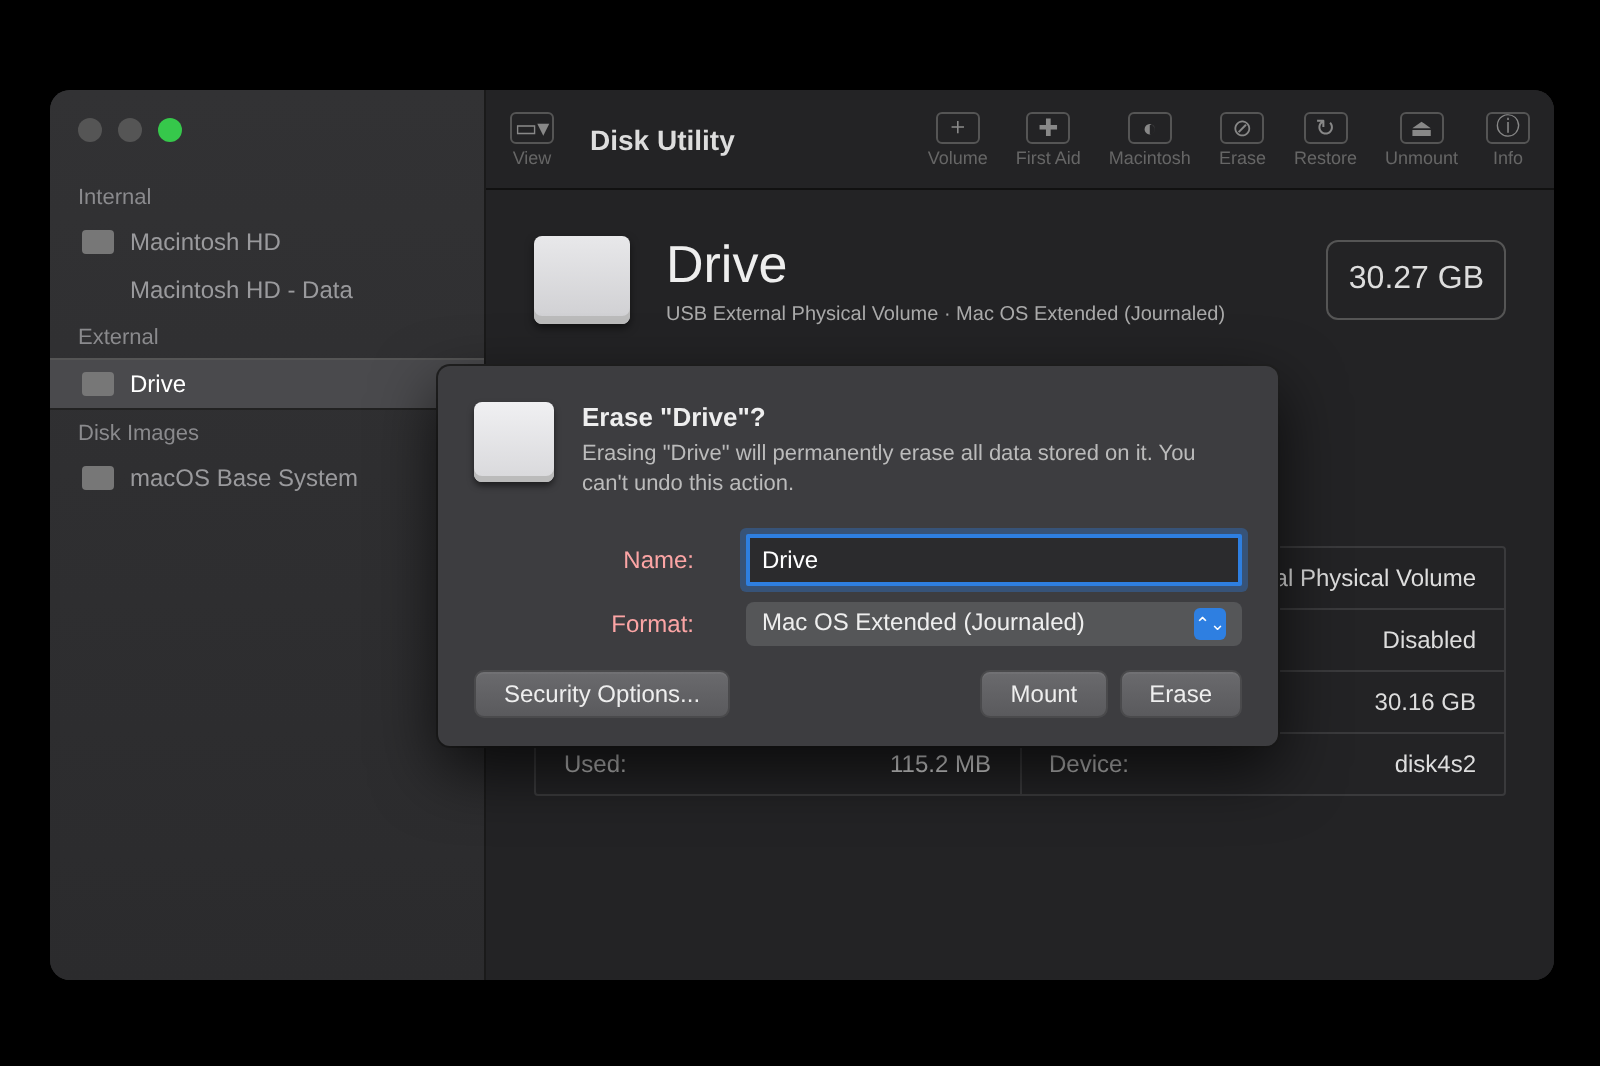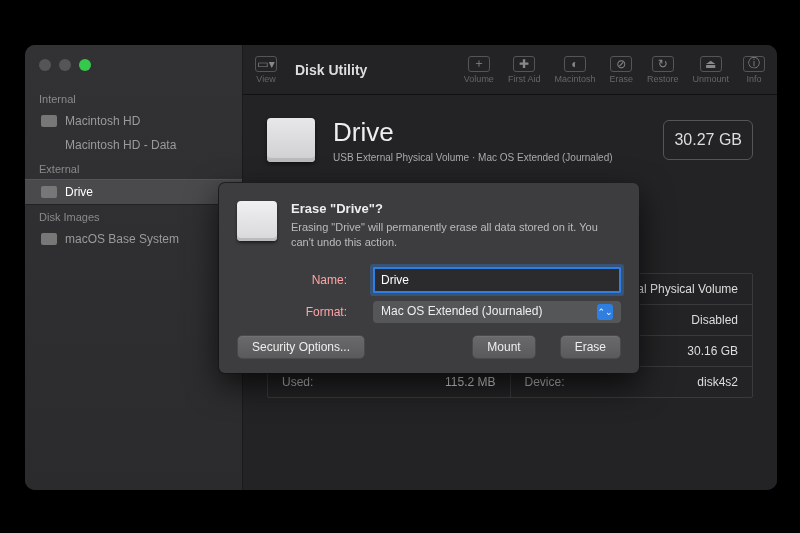--- a/index.html
+++ b/index.html
@@ -164,21 +164,21 @@
     display:flex; justify-content:space-between; align-items:flex-start;
   }
   .dialog .select .chev {
     width:16px; height:16px;
     background:#2e7fe1;
     border-radius:3px;
     display:flex; align-items:center; justify-content:center;
     font-size:9px; color:#fff;
   }
   .dialog .dbtns {
-    display:flex; gap:24px; align-items:flex-start;
+    display:flex; gap:6px; align-items:flex-start;
   }
   .dialog .btn {
     background: linear-gradient(#6a6a6d,#5a5a5d);
     border-radius:5px;
     padding:4px 14px;
     color:#eee; font-size:12px;
     border:1px solid #4a4a4c;
     box-shadow: 0 1px 0 rgba(255,255,255,.05) inset;
     cursor: default;
   }

